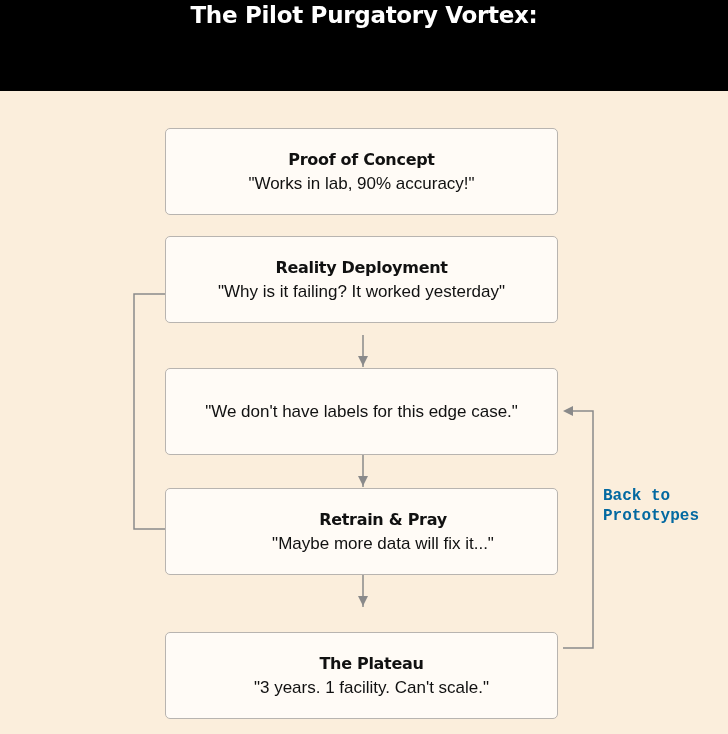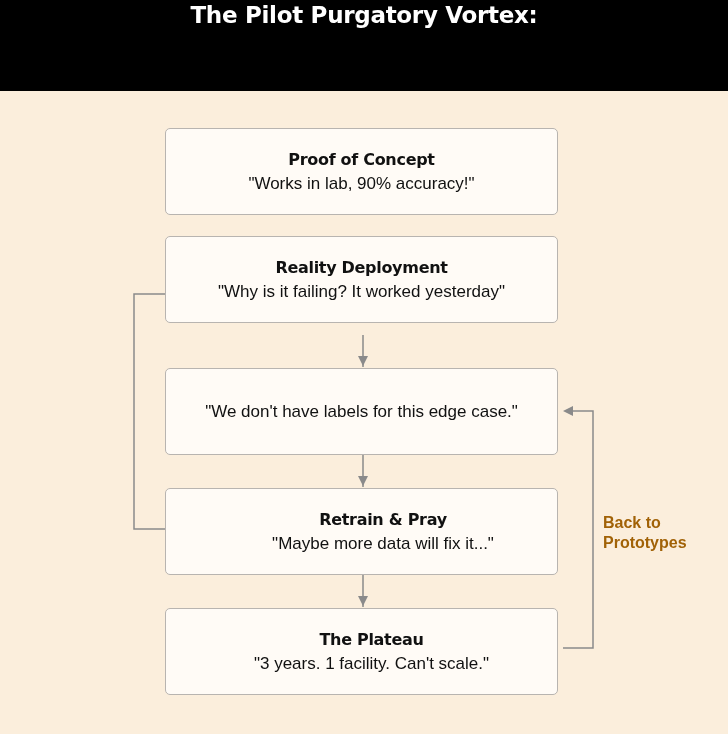--- a/index.html
+++ b/index.html
@@ -29,23 +29,23 @@
   .box .title {
     font-family: "DejaVu Sans", sans-serif; font-weight: bold;
     font-size: 16px; color: #111; line-height: 24px; letter-spacing: -0.3px;
   }
   .box .quote {
     font-family: "Liberation Sans", sans-serif; font-weight: normal;
     font-size: 17px; color: #111; line-height: 24px;
   }
   svg.connectors { position: absolute; left: 0; top: 0; }
   .loop-label {
-    position: absolute; left: 603px; top: 513px;
-    font-family: Liberation Sans, sans-serif; font-weight: bold;
-    font-size: 16px; line-height: 20px; color: #a16207;
+    position: absolute; left: 603px; top: 486px;
+    font-family: Liberation Mono, monospace; font-weight: bold;
+    font-size: 16px; line-height: 20px; color: #0369a1;
   }
 </style>
 </head>
 <body>
 
 <div class="header">
   <div class="line">The Pilot Purgatory Vortex:</div>
 </div>
 
 <svg class="connectors" width="728" height="734">
@@ -80,21 +80,21 @@
 
 <div class="box" style="top:368px;">
   <div class="quote">"We don't have labels for this edge case."</div>
 </div>
 
 <div class="box" style="top:488px;padding-left:43px;">
   <div class="title">Retrain &amp; Pray</div>
   <div class="quote">"Maybe more data will fix it..."</div>
 </div>
 
-<div class="box" style="top:608px;padding-left:20px;">
+<div class="box" style="top:632px;padding-left:20px;">
   <div class="title">The Plateau</div>
   <div class="quote">"3 years. 1 facility. Can't scale."</div>
 </div>
 
 <div class="loop-label">
   <div>Back to</div>
   <div>Prototypes</div>
 </div>
 
 </body></html>

